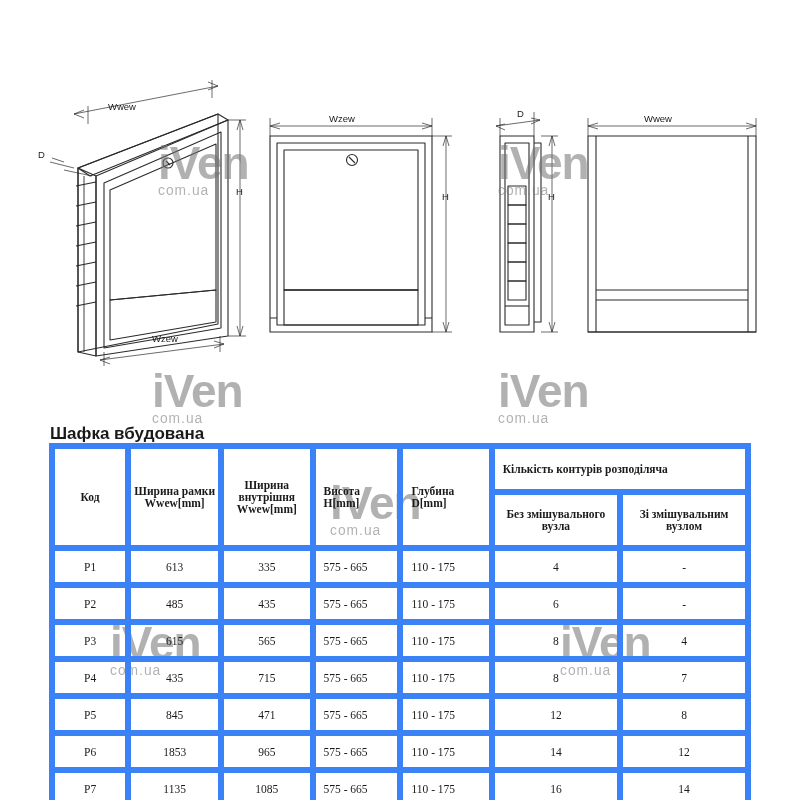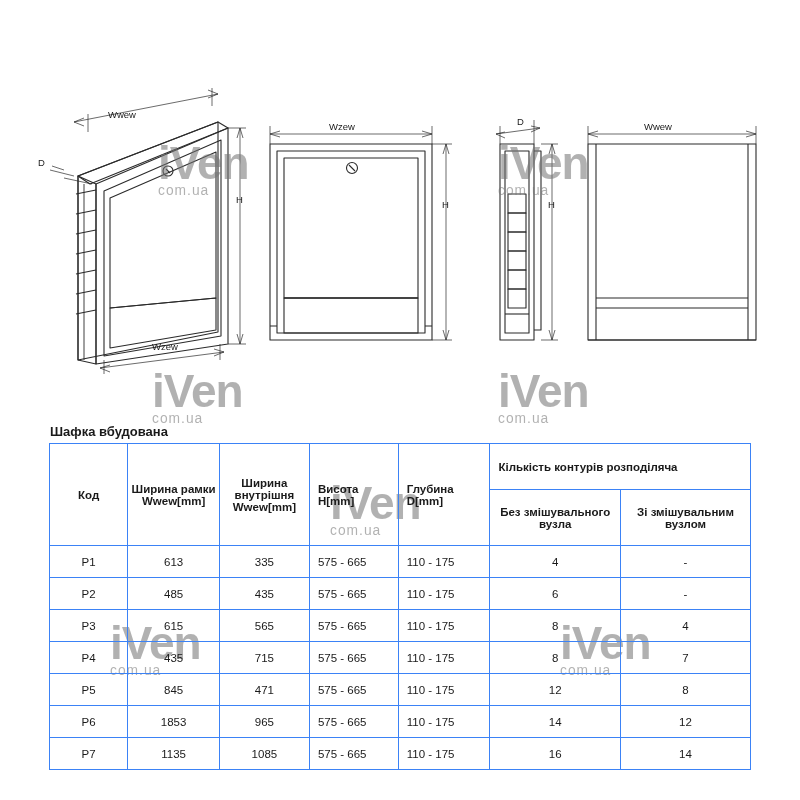--- a/index.html
+++ b/index.html
@@ -7,21 +7,21 @@
     width:800px; height:800px;
     background:#ffffff;
     font-family:"Liberation Sans", sans-serif;
     color:#1a1a1a;
     position:relative;
     overflow:hidden;
   }
   .sheet { position:absolute; inset:0; }
 
   
-  .drawings { position:absolute; left:0; top:8px; width:800px; height:420px; }
+  .drawings { position:absolute; left:0; top:0; width:800px; height:420px; }
   .drawings svg { display:block; }
 
   
   .wm {
     position:absolute;
     font-family:"Liberation Sans", sans-serif;
     color:#737373;
     opacity:.55;
     font-weight:700;
     letter-spacing:-1px;
@@ -42,36 +42,37 @@
   .wm.w3 { left:152px; top:368px; font-size:46px; }
   .wm.w4 { left:498px; top:368px; font-size:46px; }
   .wm.w5 { left:330px; top:480px; font-size:46px; }
   .wm.w6 { left:110px; top:620px; font-size:46px; }
   .wm.w7 { left:560px; top:620px; font-size:46px; }
 
   
   .table-title {
     position:absolute;
     left:50px; top:424px;
-    font-size:13px;
+    font-size:17px;
     font-weight:700;
   }
   table.spec {
     position:absolute;
     left:49px; top:443px;
     width:702px;
     border-collapse:collapse;
     font-size:11.5px;
   }
   table.spec td, table.spec th {
-    border:1px solid #3b82f6;
+    border:6px solid #3b82f6;
     text-align:center;
     vertical-align:middle;
     padding:2px 3px;
     font-weight:400;
+    font-family:Liberation Serif, serif;
   }
   table.spec th { font-weight:700; font-size:11.5px; }
   .th-left { text-align:left !important; padding-left:8px !important; }
   .code-cell { font-weight:700; }
   .row-h td { height:27px; }
   .hdr-h1 { height:46px; }
   .hdr-h2 { height:56px; }
 </style>
 </head>
 <body>

